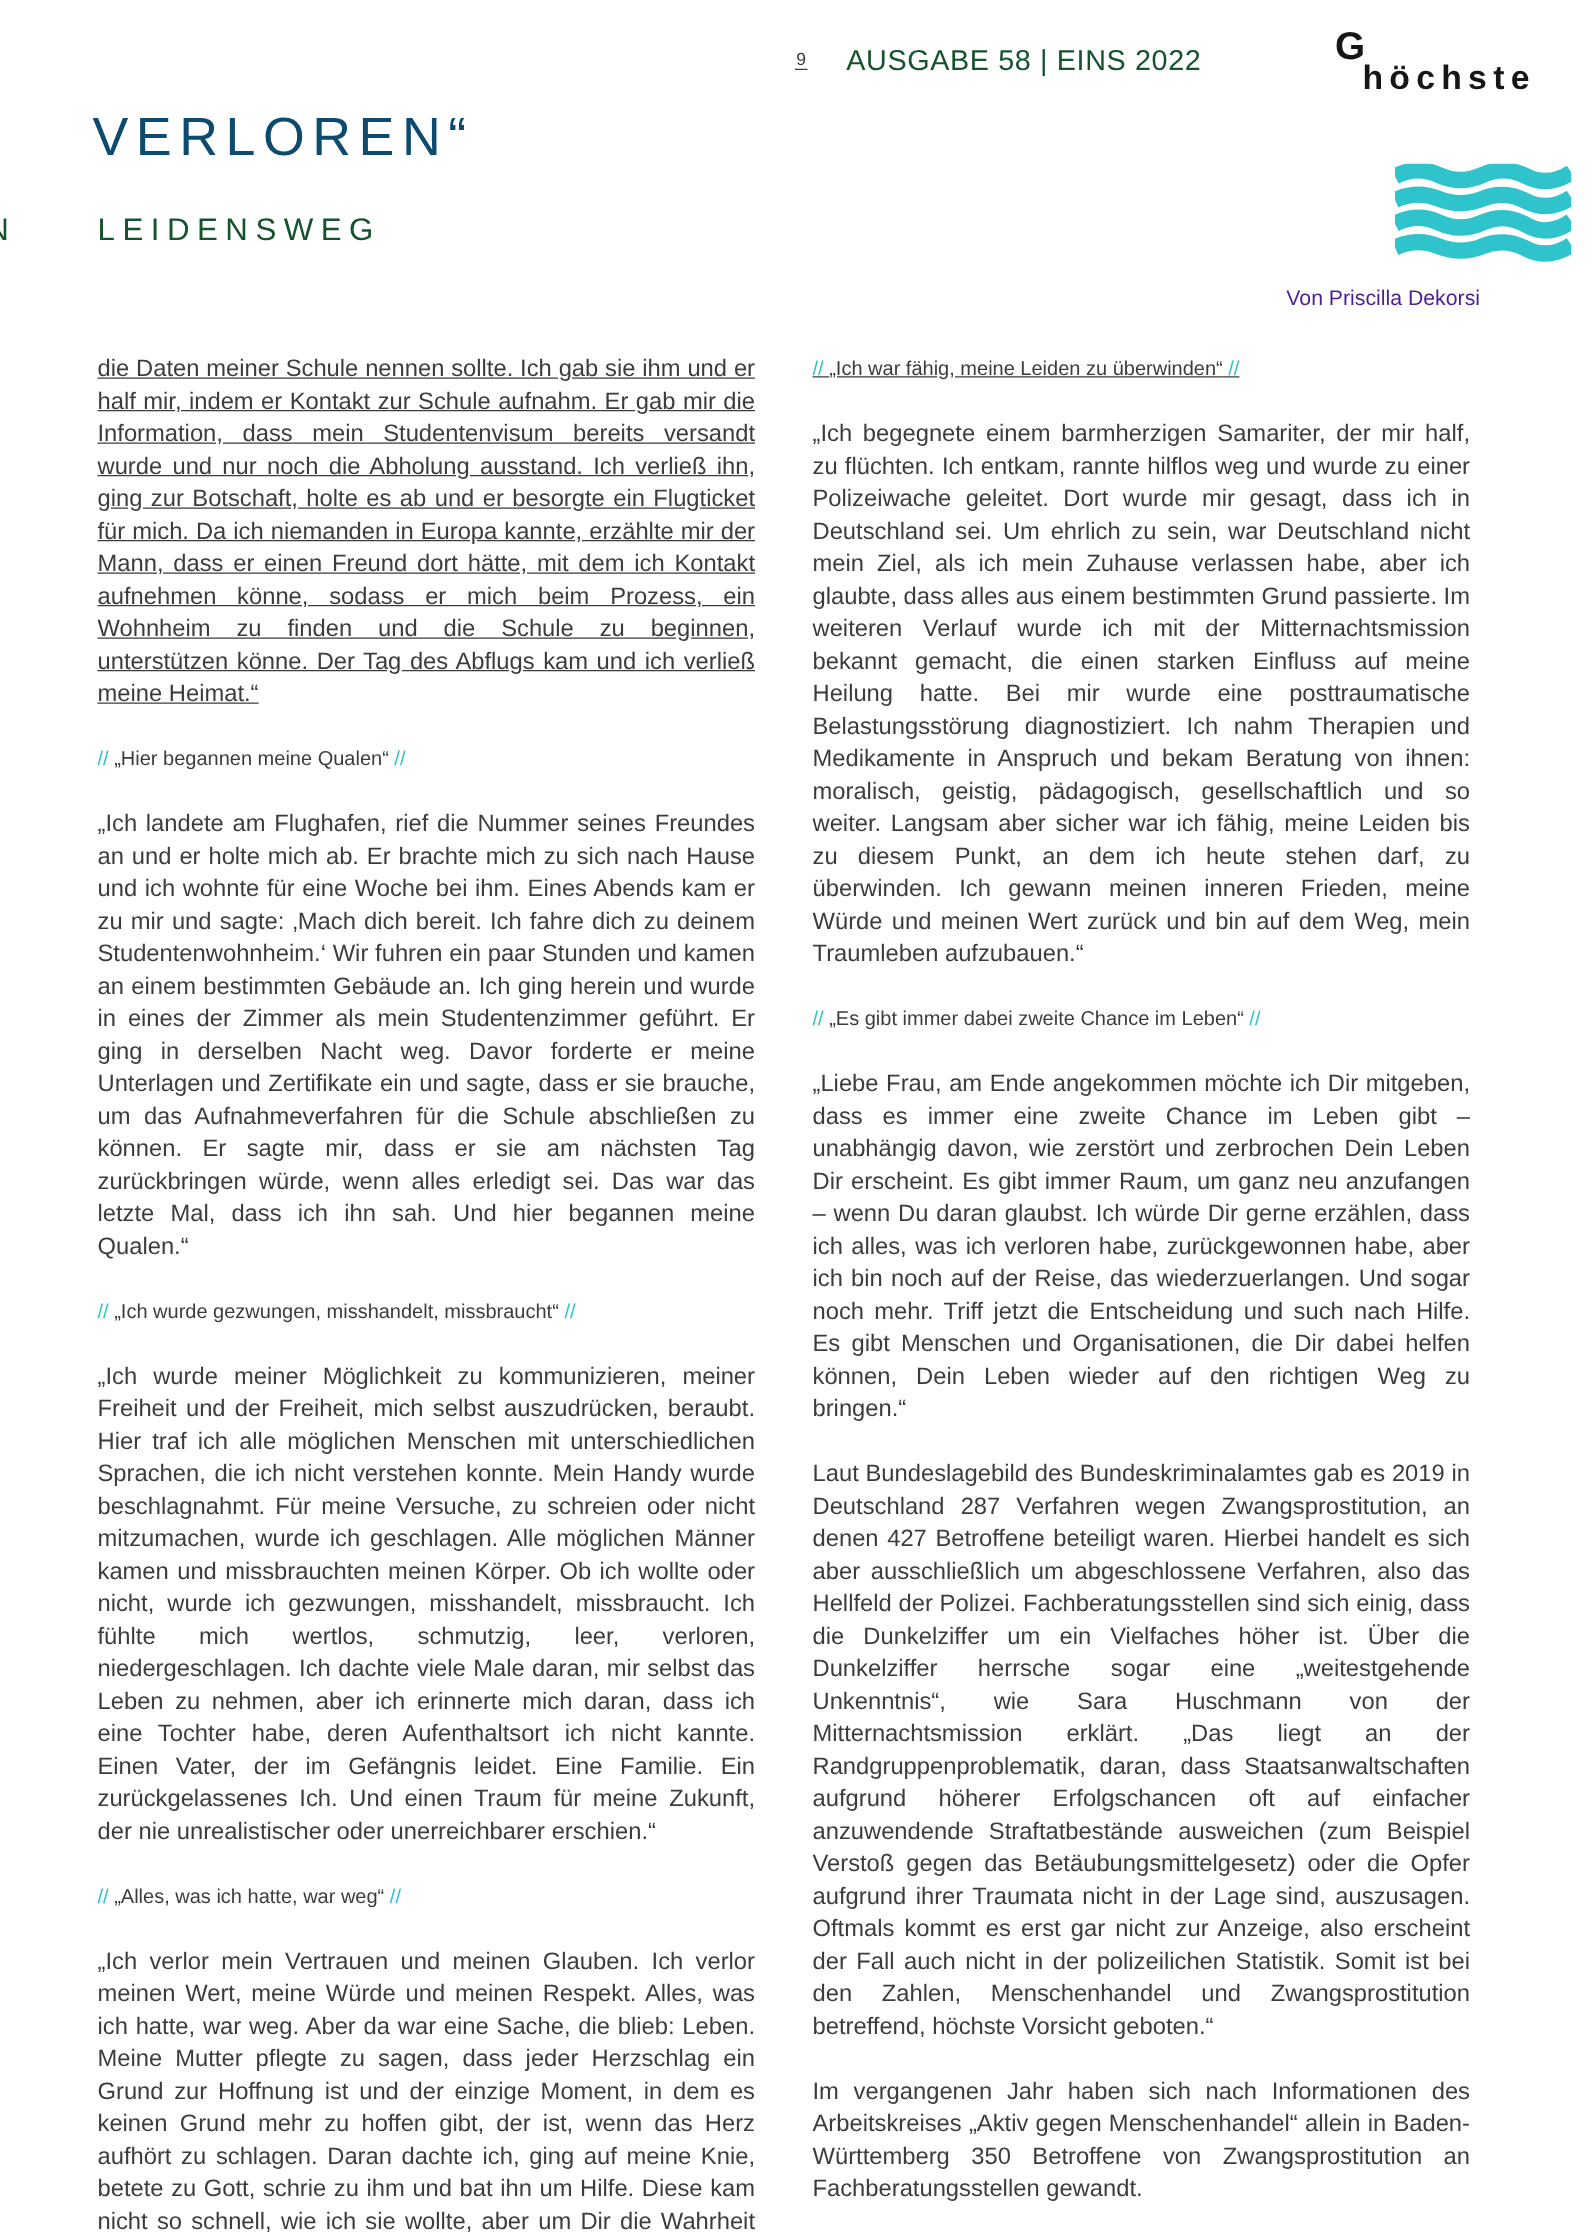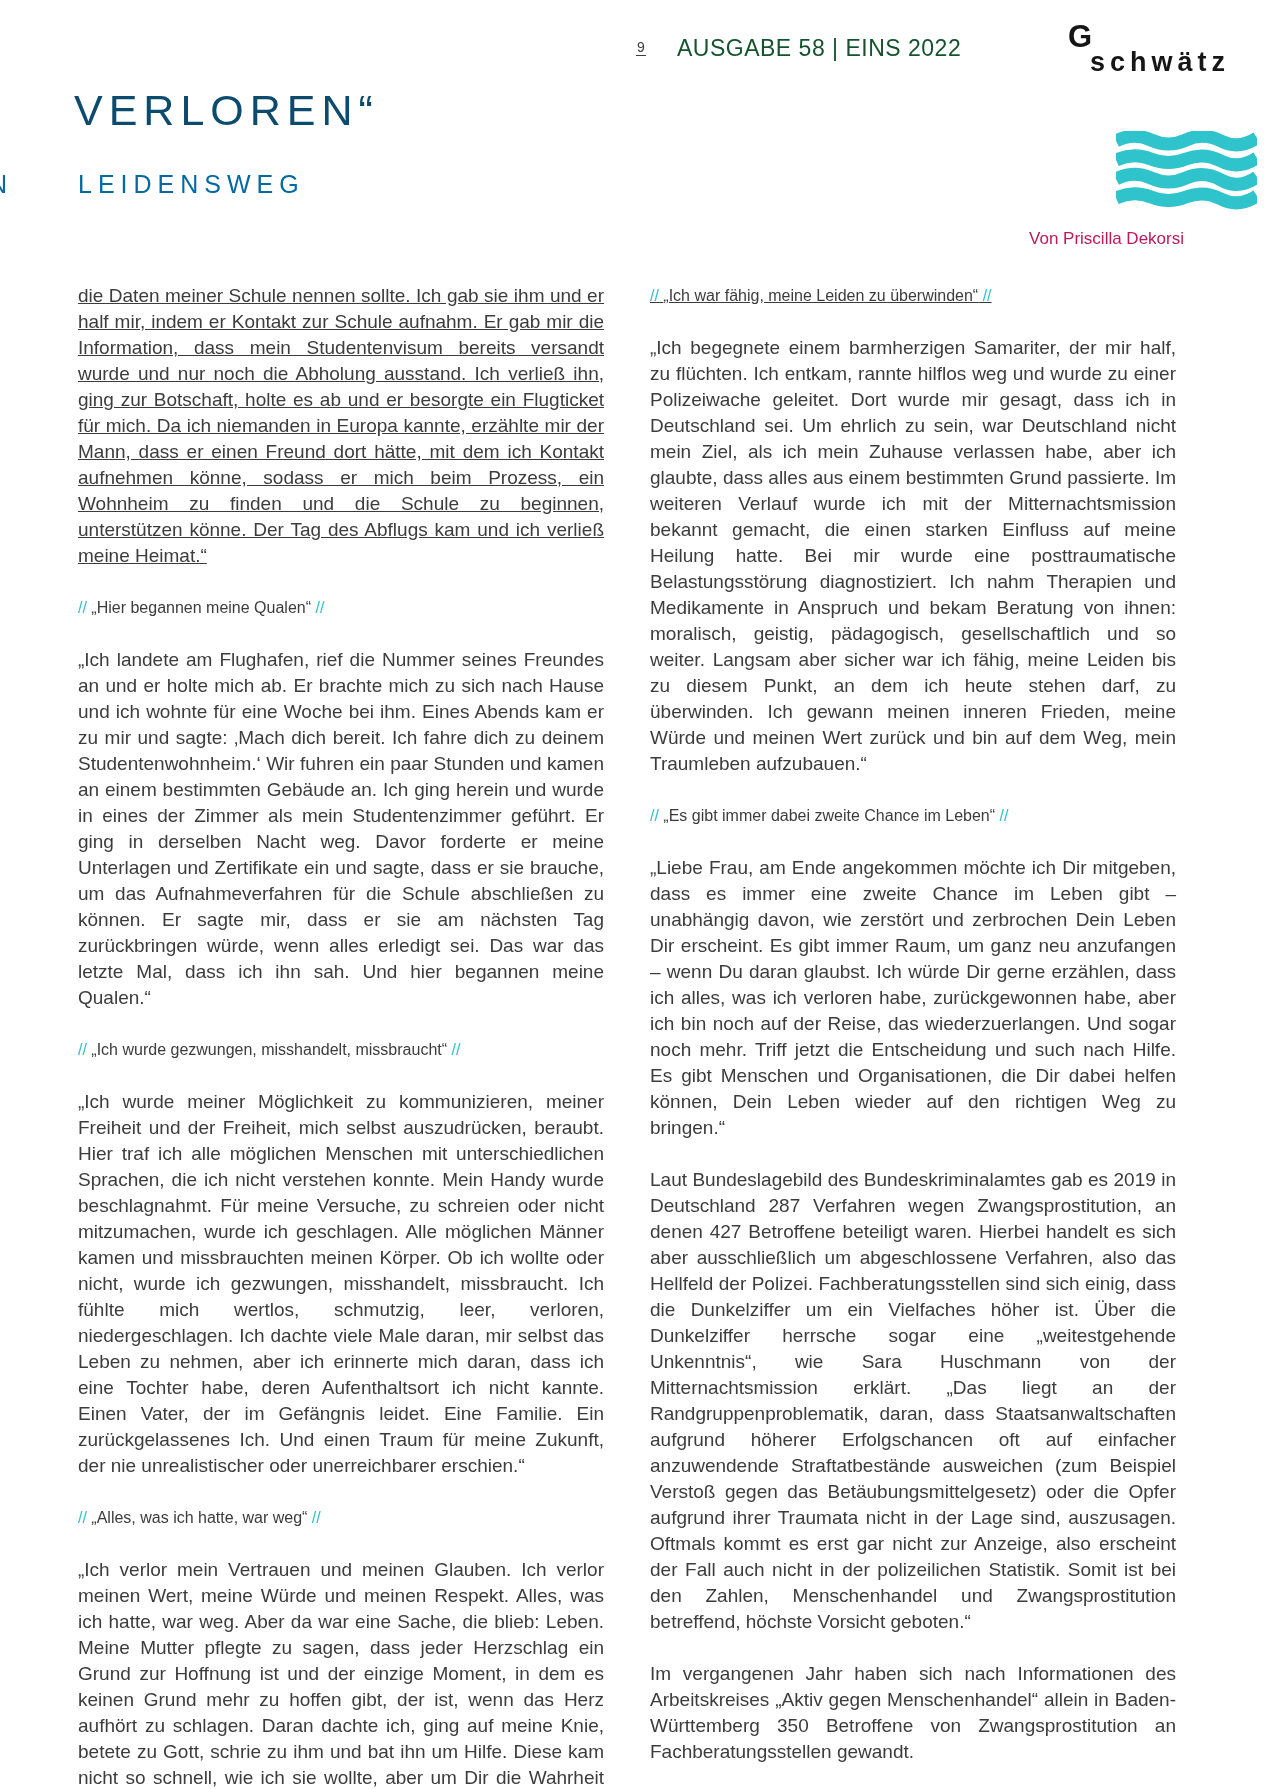--- a/index.html
+++ b/index.html
@@ -23,38 +23,38 @@
     position: absolute; left: 677px; top: 35px;
     font-size: 23px; letter-spacing: 0.5px; color: #14532d;
   }
 
   
   .logo { position: absolute; left: 1066px; top: 22px; color: #161616; font-weight: bold; }
   .logo-g { display: block; font-size: 31px; line-height: 30px; margin-left: 2px; }
   .logo-word { display: block; font-size: 27px; line-height: 28px; letter-spacing: 5px; margin-left: 24px; margin-top: -4px; }
   .wave { position: absolute; left: 1116px; top: 131px; }
 
-  .byline { position: absolute; right: 92px; top: 229px; font-size: 17px; color: #be185d; }
+  .byline { position: absolute; right: 92px; top: 229px; font-size: 17px; color: #4c1d95; }
 
   
   .title {
     position: absolute; left: 74px; top: 86px;
     font-size: 43px; letter-spacing: 6px; font-weight: 400; color: #0c4a6e;
     white-space: nowrap;
   }
   .kicker {
     position: absolute; left: 78px; top: 170px;
     font-size: 25px; letter-spacing: 6px; font-weight: 400;
     white-space: nowrap;
   }
   .edge-fragment {
     position: absolute; left: -11px; top: 170px;
     font-size: 25px; font-weight: 400;
   }
-  .teal-text { color: #0369a1; }
+  .teal-text { color: #14532d; }
 
   
   .columns {
     position: absolute; left: 78px; right: 100px; top: 283px;
     display: flex; gap: 46px;
   }
   .column { flex: 1 1 0; min-width: 0; }
   .para {
     font-size: 19px; line-height: 26px;
     text-align: justify; text-justify: inter-word;
@@ -72,21 +72,21 @@
 </head>
 <body>
 
 <div class="page">
 
   <span class="page-number">9</span>
   <span class="issue">AUSGABE 58 | EINS 2022</span>
 
   <div class="logo">
     <span class="logo-g">G</span>
-    <span class="logo-word">schwätz</span>
+    <span class="logo-word">höchste</span>
   </div>
 
   <svg class="wave" width="141" height="82" viewBox="0 0 141 82" aria-hidden="true">
     <path d="M0 10 Q17.5 1 35 9 T70 9 T105 10 T141 7" fill="none" stroke="#2fc3cb" stroke-width="13"></path>
     <path d="M0 29 Q17.5 21 35 28 T70 28 T105 30 T141 27" fill="none" stroke="#2fc3cb" stroke-width="13"></path>
     <path d="M0 48 Q17.5 39 35 47 T70 47 T105 49 T141 46" fill="none" stroke="#2fc3cb" stroke-width="13"></path>
     <path d="M0 67 Q17.5 59 35 66 T70 66 T105 68 T141 65" fill="none" stroke="#2fc3cb" stroke-width="13"></path>
   </svg>
 
   <span class="byline">Von Priscilla Dekorsi</span>

